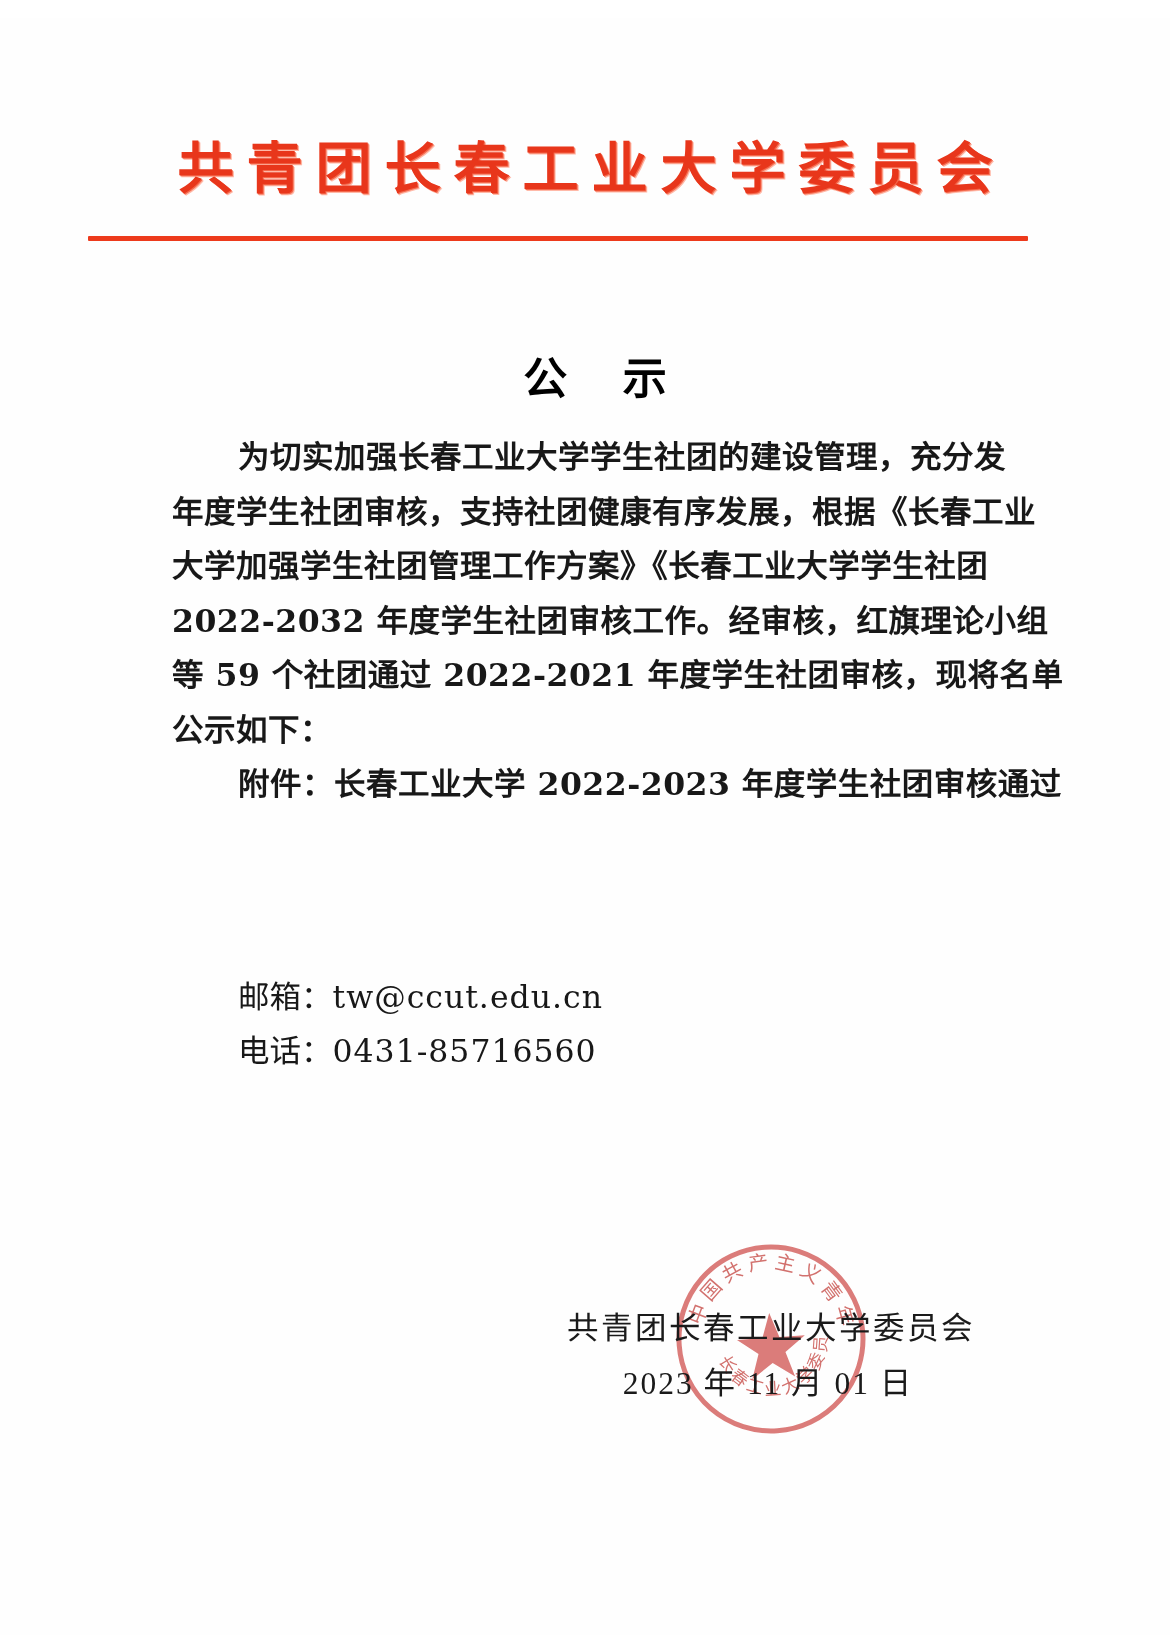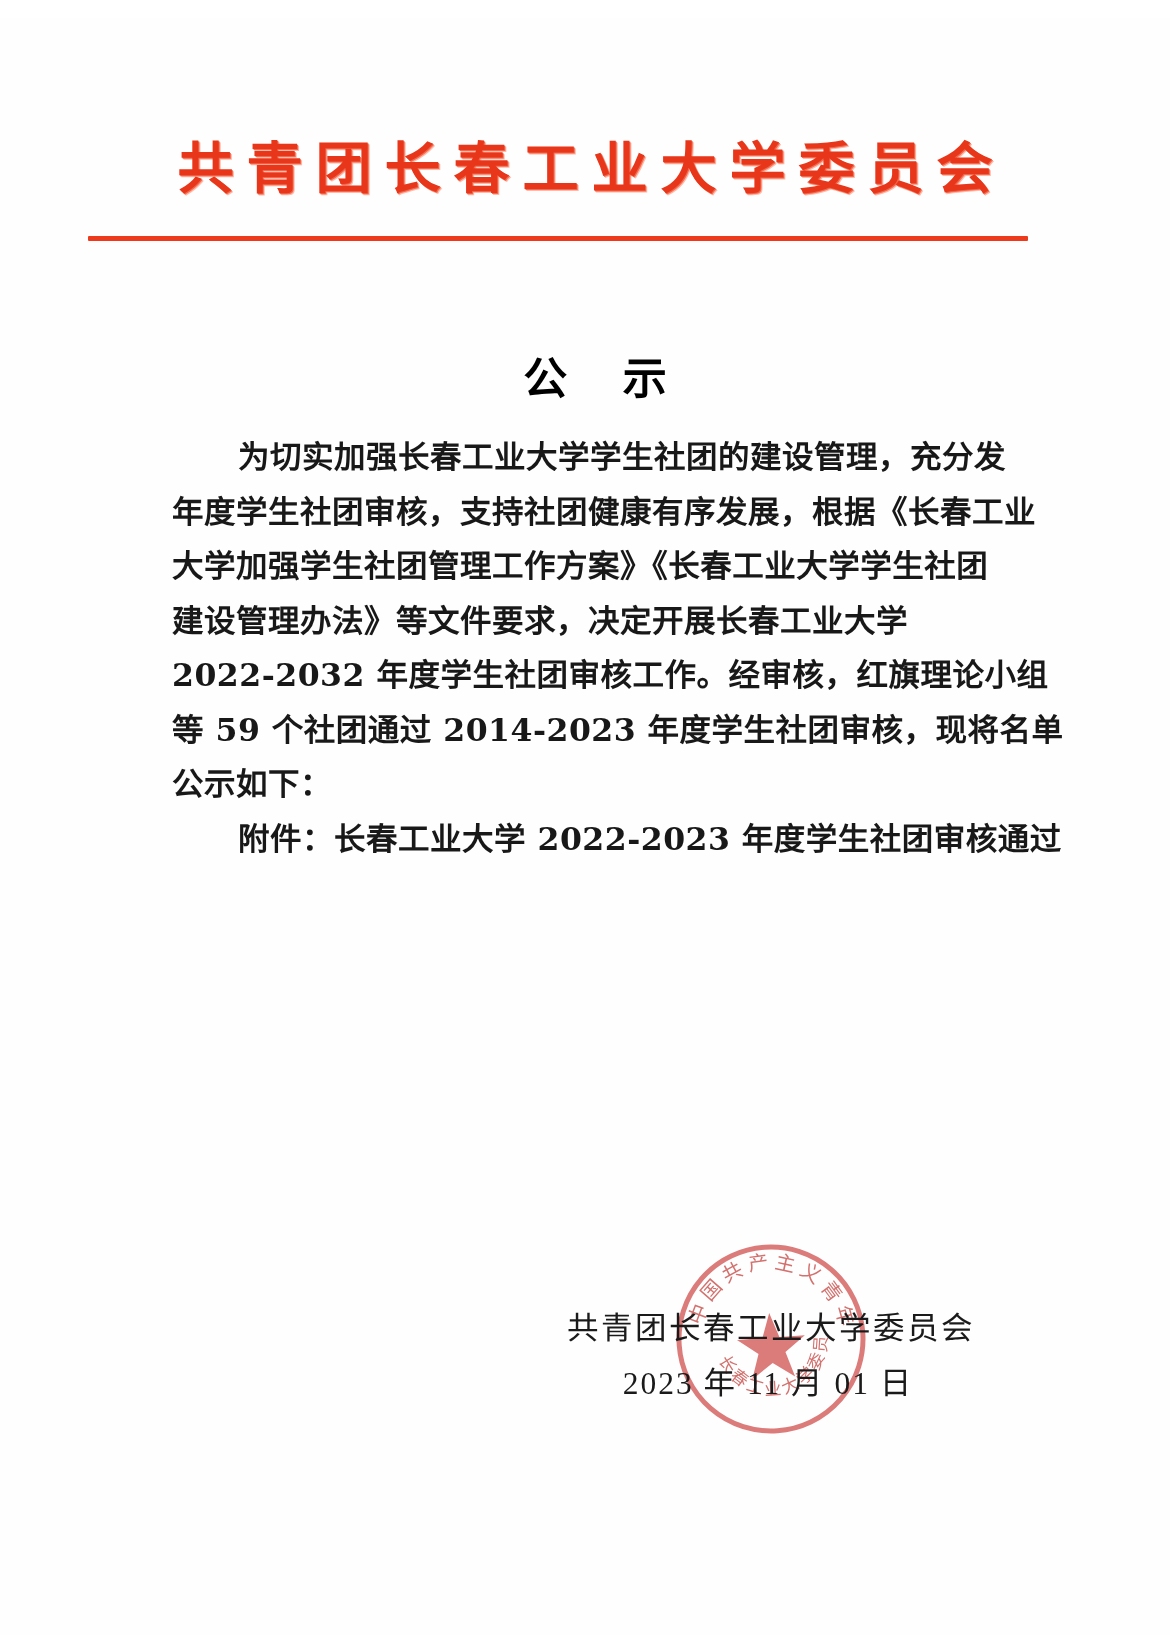--- a/index.html
+++ b/index.html
@@ -152,27 +152,34 @@
     <div class="letterhead-title">共青团长春工业大学委员会</div>
     <div class="letterhead-rule"></div>
   </div>
 
   <div class="doc-title">公 示</div>
 
   <div class="body-block">
     <div class="para-line indent">为切实加强长春工业大学学生社团的建设管理，充分发</div>
     <div class="para-line">年度学生社团审核，支持社团健康有序发展，根据《长春工业</div>
     <div class="para-line">大学加强学生社团管理工作方案》《长春工业大学学生社团</div>
-    <div class="para-line">建设管理办法》等文件要求，决定开展长春工业大学</div>
     <div class="para-line">2022-2032 年度学生社团审核工作。经审核，红旗理论小组</div>
-    <div class="para-line">等 59 个社团通过 2014-2023 年度学生社团审核，现将名单</div>
+    <div class="para-line">等 59 个社团通过 2022-2021 年度学生社团审核，现将名单</div>
     <div class="para-line">公示如下：</div>
     <div class="para-line indent">附件：长春工业大学 2022-2023 年度学生社团审核通过</div>
   </div>
 
+  <div class="contact-block">
+    <div class="contact-line">
+      <span>邮箱：</span><span class="ascii">tw@ccut.edu.cn</span>
+    </div>
+    <div class="contact-line">
+      <span>电话：</span><span class="ascii">0431-85716560</span>
+    </div>
+  </div>
 
   <div class="seal">
     <svg width="196" height="196" viewBox="0 0 196 196" xmlns="http://www.w3.org/2000/svg">
       <defs>
         <path id="arcTop" d="M 28,98 A 70,70 0 0 1 168,98" fill="none"></path>
         <path id="arcBottom" d="M 42,98 A 56,56 0 0 0 154,98" fill="none"></path>
       </defs>
       <circle cx="98" cy="98" r="92" fill="none" stroke="#d4605e" stroke-width="5"></circle>
       <text font-size="20" font-family="DejaVu Serif, serif" fill="#c9534f" letter-spacing="5">
         <textPath href="#arcTop" startOffset="8%">中国共产主义青年团</textPath>

